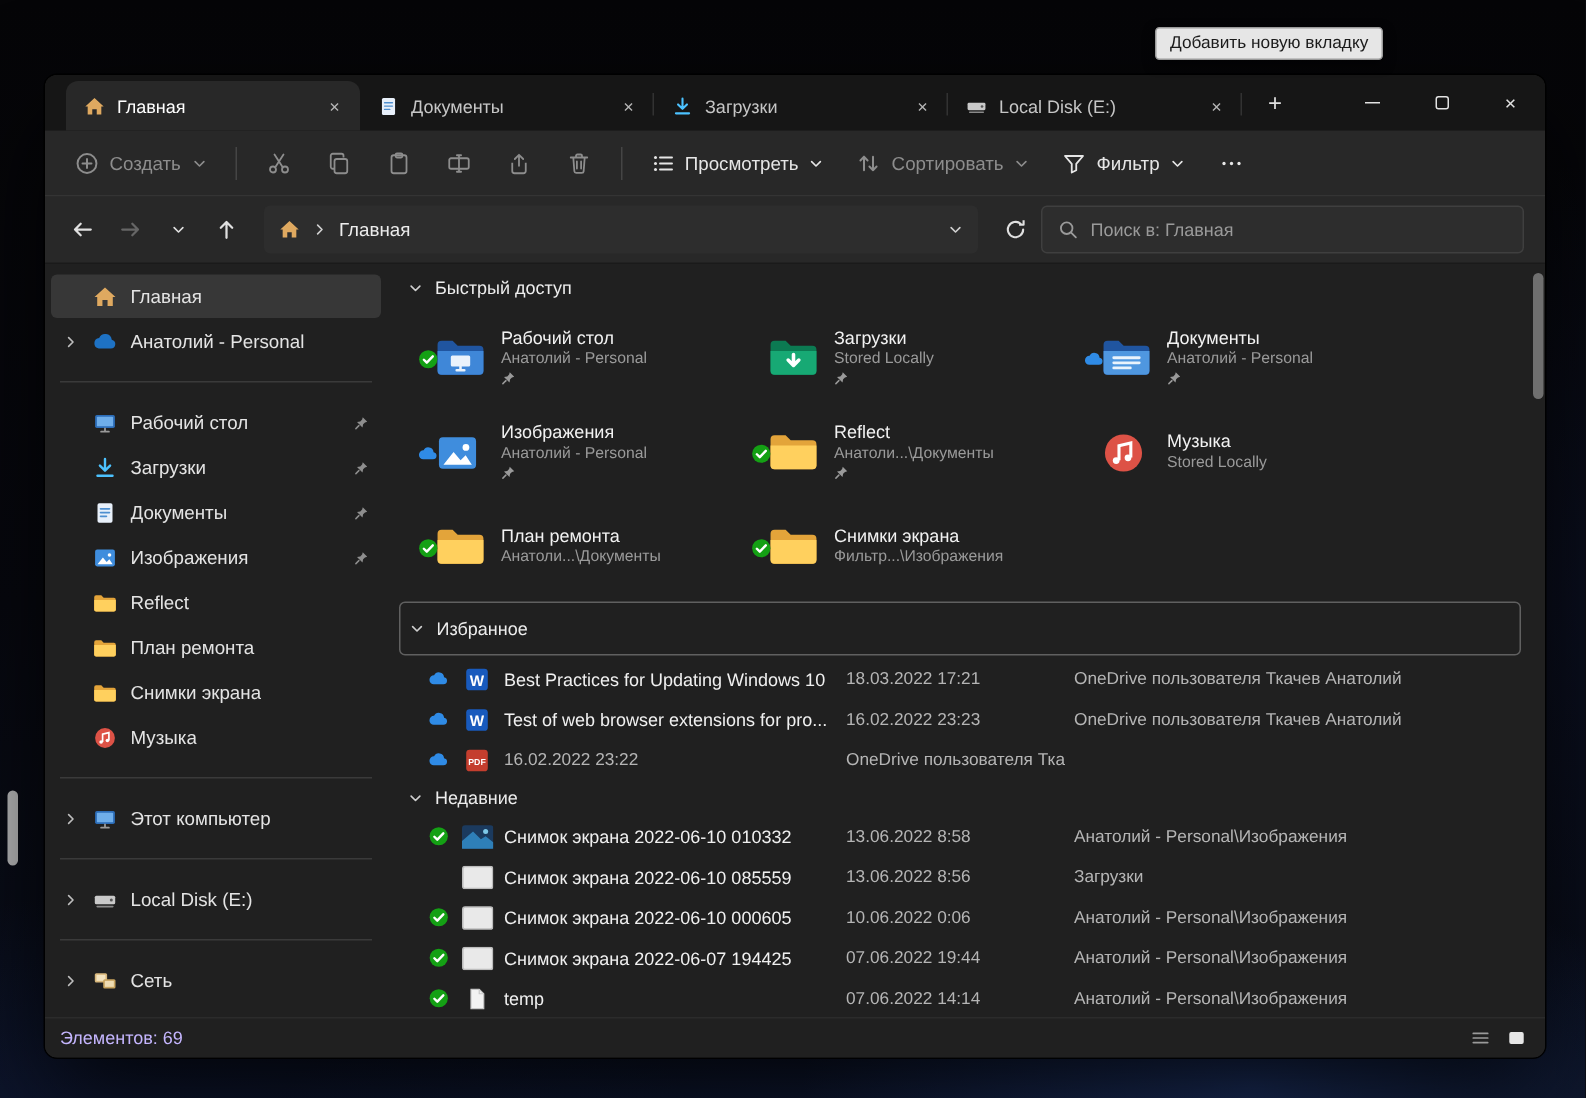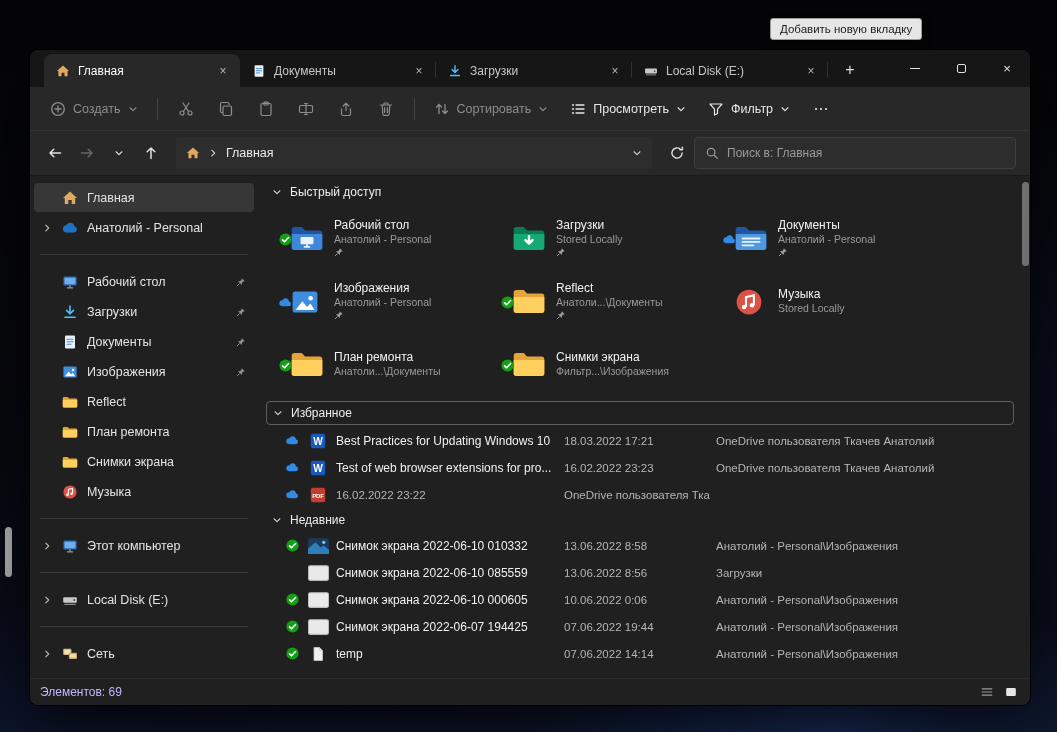--- a/index.html
+++ b/index.html
@@ -56,21 +56,21 @@
   .sidebar{width:228px;flex:none;padding:6px 2px 0 2px;overflow:hidden;font-size:12.5px;}
   .sitem{height:29px;display:flex;align-items:center;gap:9px;padding:0 8px 0 8px;border-radius:4px;color:#e4e4e4;margin:1px 2px;white-space:nowrap;}
   .sitem.sel{background:#373737;}
   .sichev{width:11px;flex:none;display:flex;color:#bdbdbd;}
   .slabel{overflow:hidden;text-overflow:ellipsis;}
   .spin{margin-left:auto;flex:none;opacity:.9;}
   .sdivider{height:1px;background:#3a3a3a;margin:12px 8px;}
 
   .main{flex:1;padding:4px 16px 0 8px;overflow:hidden;font-size:12px;color:#e6e6e6;position:relative;min-width:0;}
   .sechead{display:flex;align-items:center;gap:8px;height:24px;color:#ededed;font-size:12px;padding:0 6px;}
-  .sechead.boxed{border:1px solid #606060;border-radius:4px;height:24px;margin:2px 0;}
+  .sechead.boxed{border:1px solid #606060;border-radius:4px;height:36px;margin:2px 0;}
   .chevc{color:#cfcfcf;display:flex;}
   .grid{display:grid;grid-template-columns:repeat(3,222px);margin:2px 0 6px 6px;}
   .tile{display:flex;align-items:center;gap:10px;padding:6px 8px;border-radius:4px;height:63px;}
   .tiwrap{position:relative;width:34px;height:28px;flex:none;margin-left:10px;}
   .badge{position:absolute;left:-11px;top:9px;z-index:2;}
   .ttext{min-width:0;}
   .tname{font-size:12px;color:#f2f2f2;white-space:nowrap;overflow:hidden;}
   .tsub{font-size:10.5px;color:#9a9a9a;white-space:nowrap;overflow:hidden;margin-top:1px;}
   .tpin{display:block;margin-top:2px;height:10px;}
   .frow{display:grid;grid-template-columns:16px 24px 222px 146px 1fr;align-items:center;height:27px;column-gap:6px;padding-left:18px;border-radius:4px;}
@@ -349,34 +349,34 @@
           <svg class="i16">
             <use href="#sym-share"></use>
           </svg>
         </div>
       <div class="ticonbtn dim">
           <svg class="i16">
             <use href="#sym-trash"></use>
           </svg>
         </div>
       <div class="tsep"></div>
+      <div class="tbtn lit">
+        <svg class="i16">
+            <use href="#sym-view"></use>
+          </svg>
+        <span>Просмотреть</span>
+        <svg class="i10">
+            <use href="#sym-chevD"></use>
+          </svg>
+      </div>
       <div class="tbtn dim">
         <svg class="i16">
             <use href="#sym-sort"></use>
           </svg>
         <span>Сортировать</span>
-        <svg class="i10">
-            <use href="#sym-chevD"></use>
-          </svg>
-      </div>
-      <div class="tbtn lit">
-        <svg class="i16">
-            <use href="#sym-view"></use>
-          </svg>
-        <span>Просмотреть</span>
         <svg class="i10">
             <use href="#sym-chevD"></use>
           </svg>
       </div>
       <div class="tbtn lit">
         <svg class="i16">
             <use href="#sym-filter"></use>
           </svg>
         <span>Фильтр</span>
         <svg class="i10">

